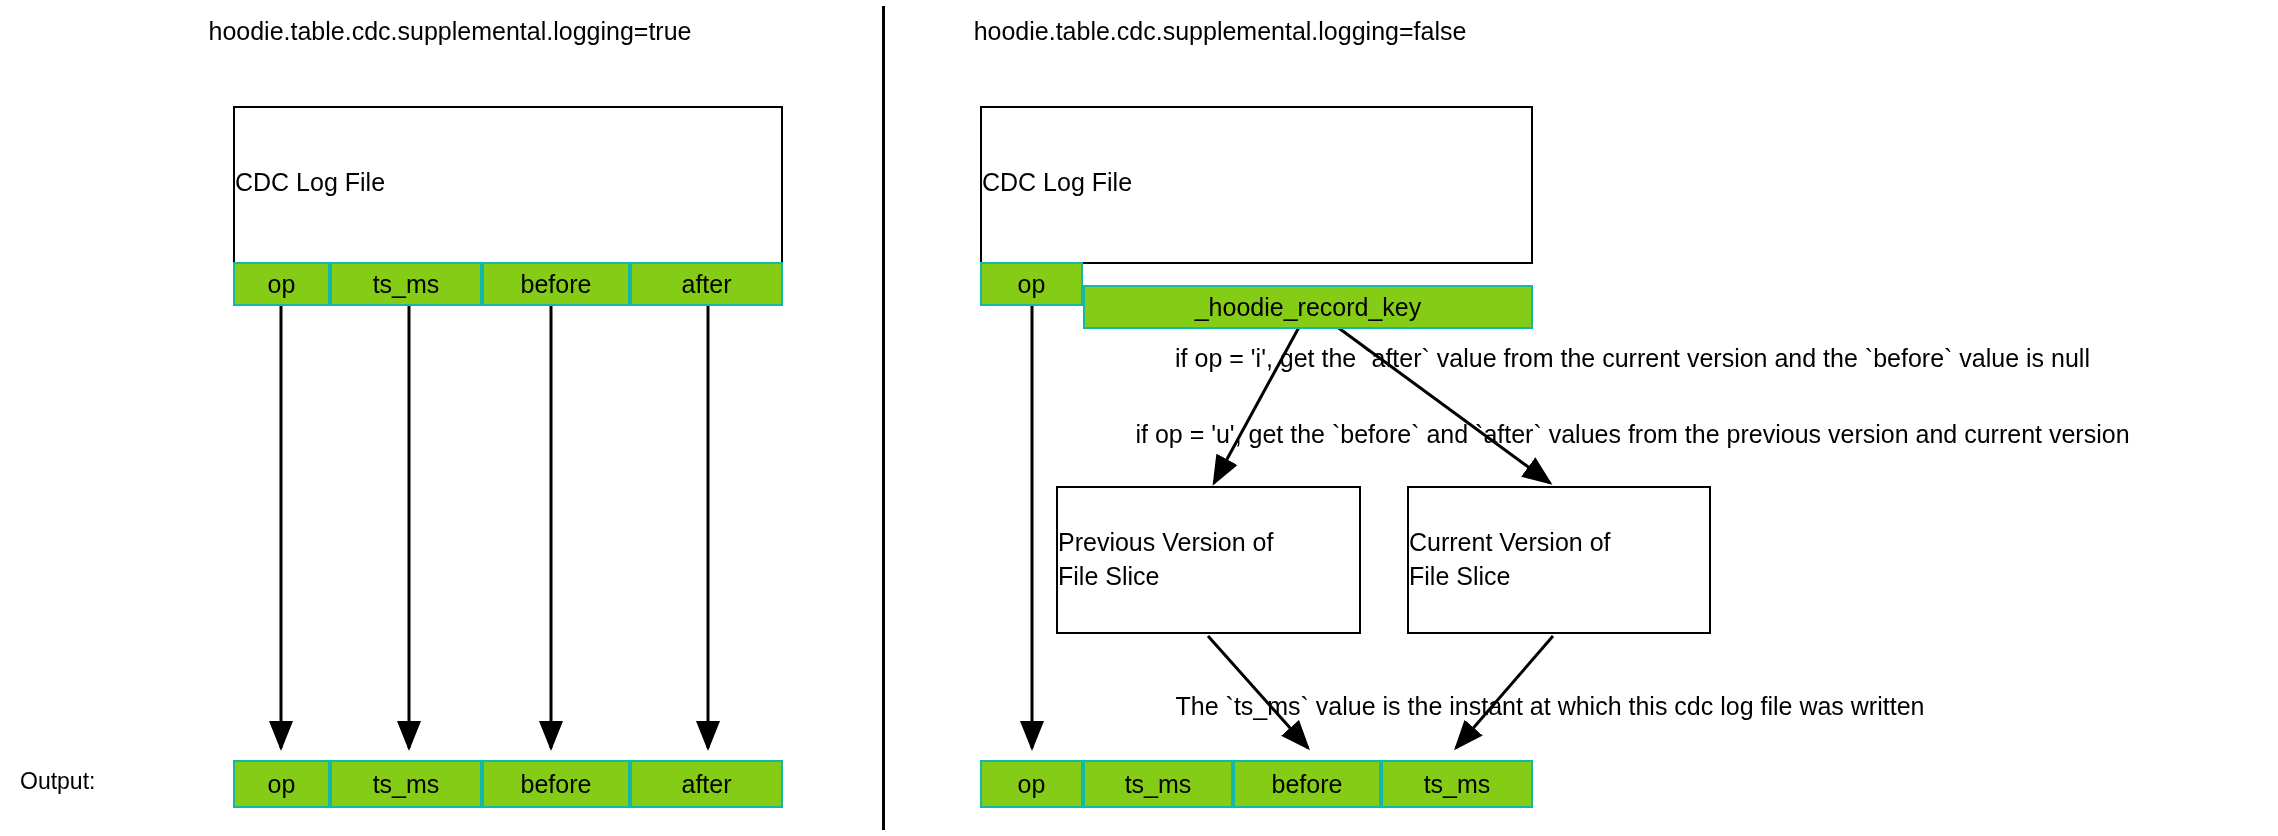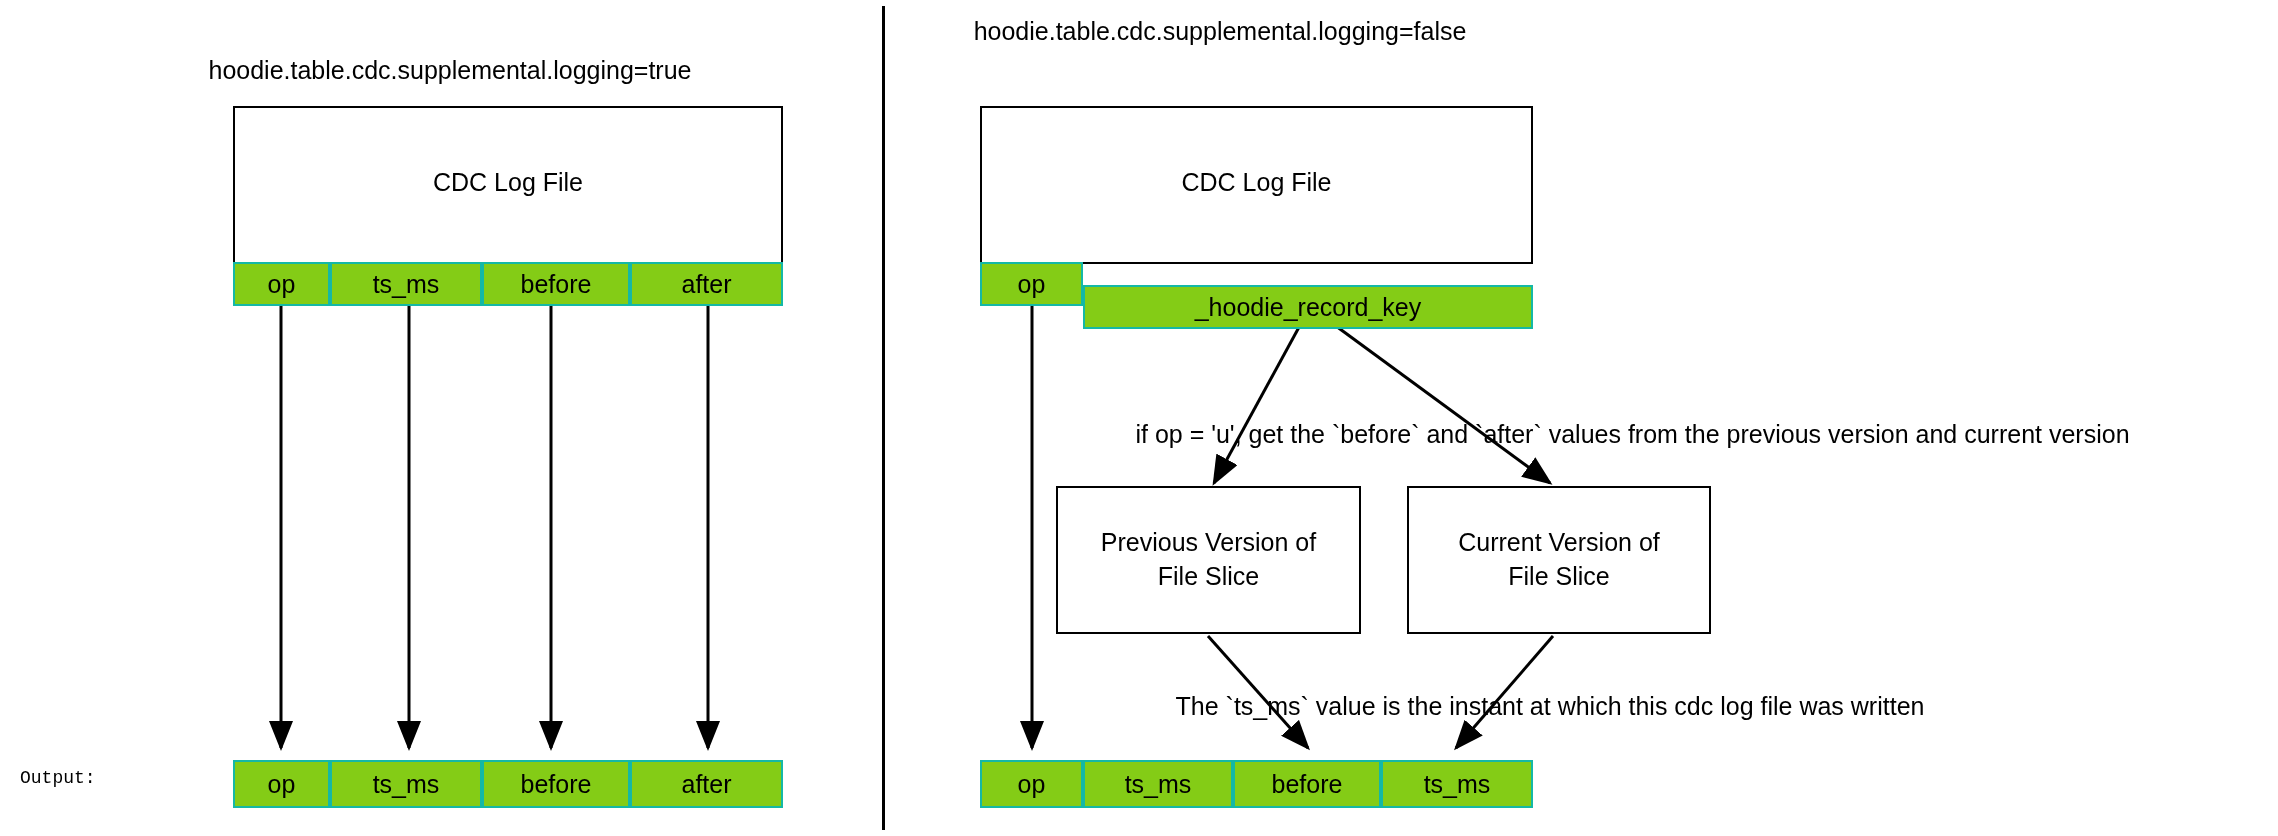--- a/index.html
+++ b/index.html
@@ -39,21 +39,21 @@
   .box {
     position: absolute;
     border: 2px solid #000000;
     background: #ffffff;
     box-sizing: border-box;
   }
   .boxtext {
     position: absolute;
     left: 0;
     right: 0;
-    text-align: center;
+    text-align: left;
     font-size: 25px;
     white-space: pre;
   }
   .cell {
     position: absolute;
     border: 2px solid #14b8a6;
     background: #84cc16;
     box-sizing: border-box;
     display: flex;
     align-items: center;
@@ -66,23 +66,22 @@
     font-size: 25px;
     white-space: pre;
     text-align: center;
   }
   .vdivider {
     position: absolute;
     background: #000000;
   }
   .outlabel {
     position: absolute;
-    font-size: 18px;
+    font-size: 23px;
     white-space: pre;
-    font-family: Liberation Mono, monospace;
   }
 </style>
 </head>
 <body>
 
 <div id="canvas">
 
   <svg class="layer" viewBox="0 0 2278 836">
     <defs>
       <marker id="arrowhead" markerWidth="10" markerHeight="8" refX="9" refY="4" orient="auto" markerUnits="strokeWidth">
@@ -107,21 +106,21 @@
     </g>
 
     <g>
       <line x1="1208" y1="636" x2="1308" y2="748" stroke="#000" stroke-width="3" marker-end="url(#arrowhead)"></line>
       <line x1="1553" y1="636" x2="1456" y2="748" stroke="#000" stroke-width="3" marker-end="url(#arrowhead)"></line>
     </g>
   </svg>
 
   <div class="vdivider" style="left:882px; top:6px; width:3px; height:824px;"></div>
 
-  <div class="lbl panel-title" style="left:100px; top:18px; width:700px;margin-top:39px;">hoodie.table.cdc.supplemental.logging=true</div>
+  <div class="lbl panel-title" style="left:100px; top:18px; width:700px;">hoodie.table.cdc.supplemental.logging=true</div>
 
   <div class="box" style="left:233px; top:106px; width:550px; height:158px;">
     <div class="boxtext" style="top:60px;">CDC Log File</div>
   </div>
 
   <div class="cell" style="left:233px; top:262px; width:97px; height:44px;">op</div>
   <div class="cell" style="left:330px; top:262px; width:152px; height:44px;">ts_ms</div>
   <div class="cell" style="left:482px; top:262px; width:148px; height:44px;">before</div>
   <div class="cell" style="left:630px; top:262px; width:153px; height:44px;">after</div>
 
@@ -134,20 +133,21 @@
 
   <div class="lbl panel-title" style="left:620px; top:18px; width:1200px;">hoodie.table.cdc.supplemental.logging=false</div>
 
   <div class="box" style="left:980px; top:106px; width:553px; height:158px;">
     <div class="boxtext" style="top:60px;">CDC Log File</div>
   </div>
 
   <div class="cell" style="left:980px; top:262px; width:103px; height:44px;">op</div>
   <div class="cell" style="left:1083px; top:262px; width:450px; height:44px;margin-top:23px;">_hoodie_record_key</div>
 
+  <div class="note" style="left:1000px; top:344px; width:1265px; text-align:center;">if op = 'i', get the `after` value from the current version and the `before` value is null</div>
   <div class="note" style="left:1000px; top:420px; width:1265px; text-align:center;">if op = 'u', get the `before` and `after` values from the previous version and current version</div>
 
   <div class="box" style="left:1056px; top:486px; width:305px; height:148px;">
     <div class="boxtext" style="top:40px;">Previous Version of</div>
     <div class="boxtext" style="top:74px;">File Slice</div>
   </div>
 
   <div class="box" style="left:1407px; top:486px; width:304px; height:148px;">
     <div class="boxtext" style="top:40px;">Current Version of</div>
     <div class="boxtext" style="top:74px;">File Slice</div>

